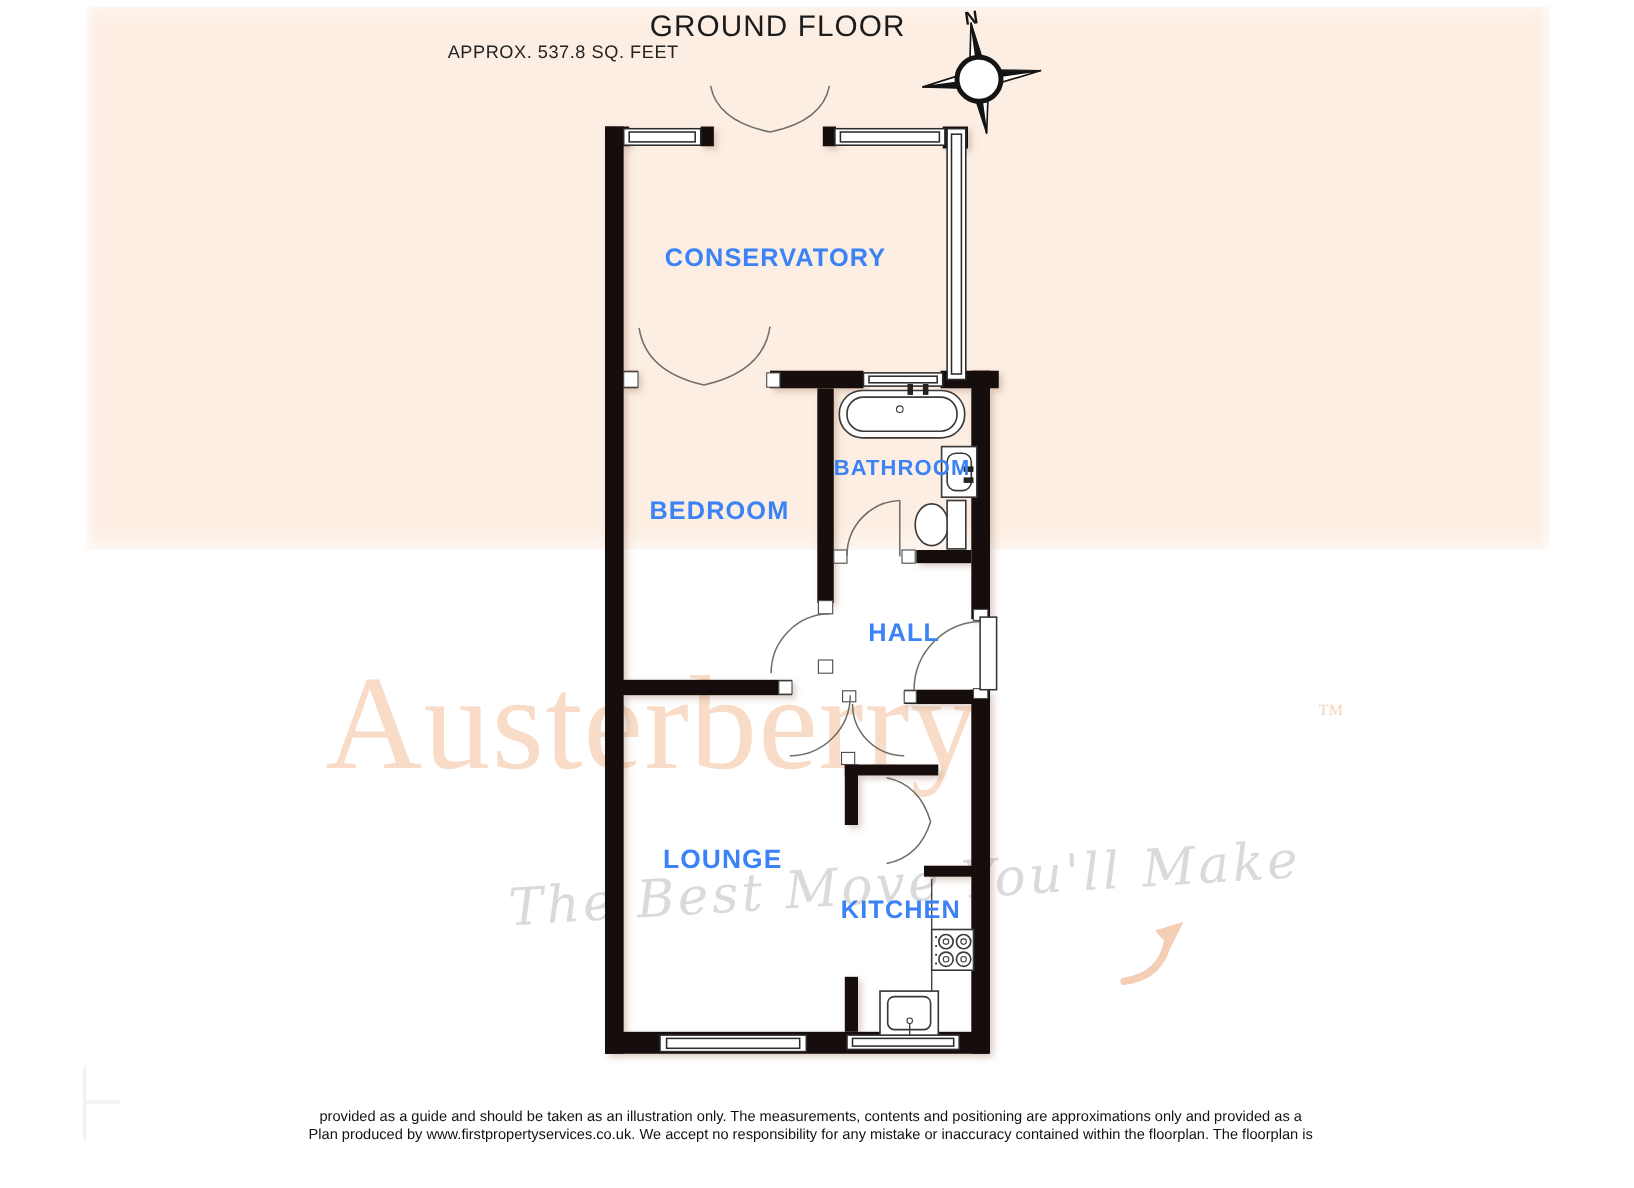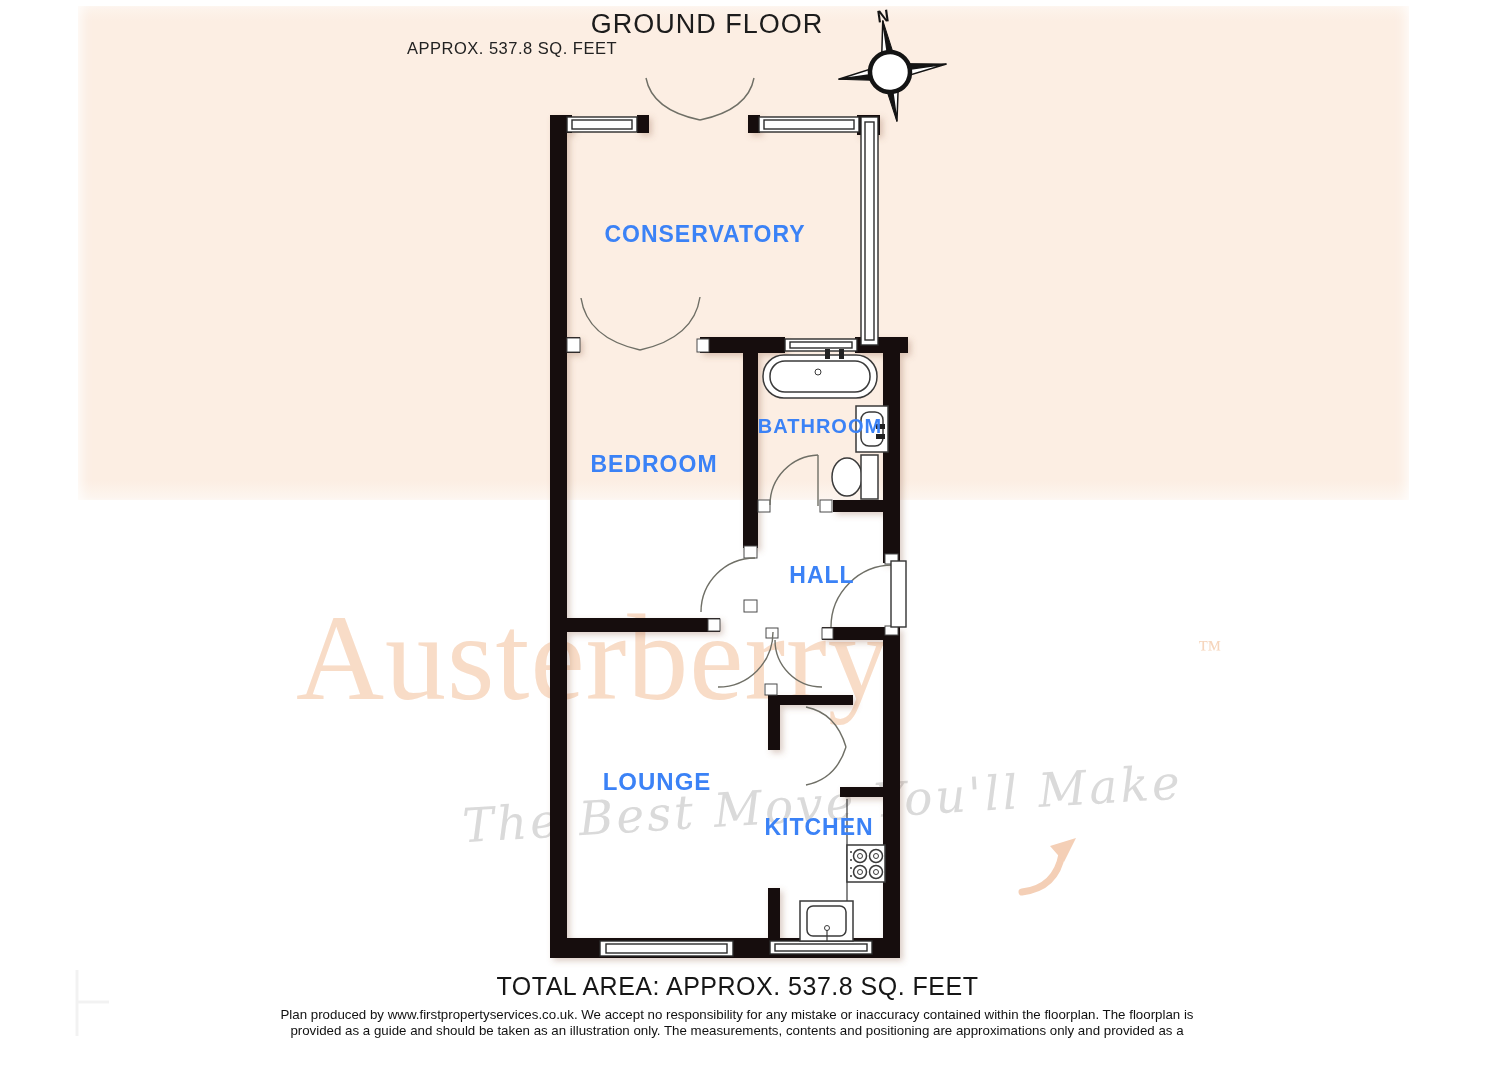--- a/index.html
+++ b/index.html
@@ -216,19 +216,18 @@
   <div class="hdr-title">GROUND FLOOR</div>
   <div class="hdr-sub">APPROX. 537.8 SQ. FEET</div>
 
   <div class="room-label lbl-conservatory">CONSERVATORY</div>
   <div class="room-label lbl-bedroom">BEDROOM</div>
   <div class="room-label lbl-bathroom">BATHROOM</div>
   <div class="room-label lbl-hall">HALL</div>
   <div class="room-label lbl-lounge">LOUNGE</div>
   <div class="room-label lbl-kitchen">KITCHEN</div>
 
-  <div class="ft-total">TOTAL AREA: APPROX. 537.8 SQ. FEET</div>
   <div class="ft-disc">
+    <div>provided as a guide and should be taken as an illustration only. The measurements, contents and positioning are approximations only and provided as a</div>
     <div>Plan produced by www.firstpropertyservices.co.uk. We accept no responsibility for any mistake or inaccuracy contained within the floorplan. The floorplan is</div>
-    <div>provided as a guide and should be taken as an illustration only. The measurements, contents and positioning are approximations only and provided as a</div>
   </div>
 
 </div>
 
 </body></html>

